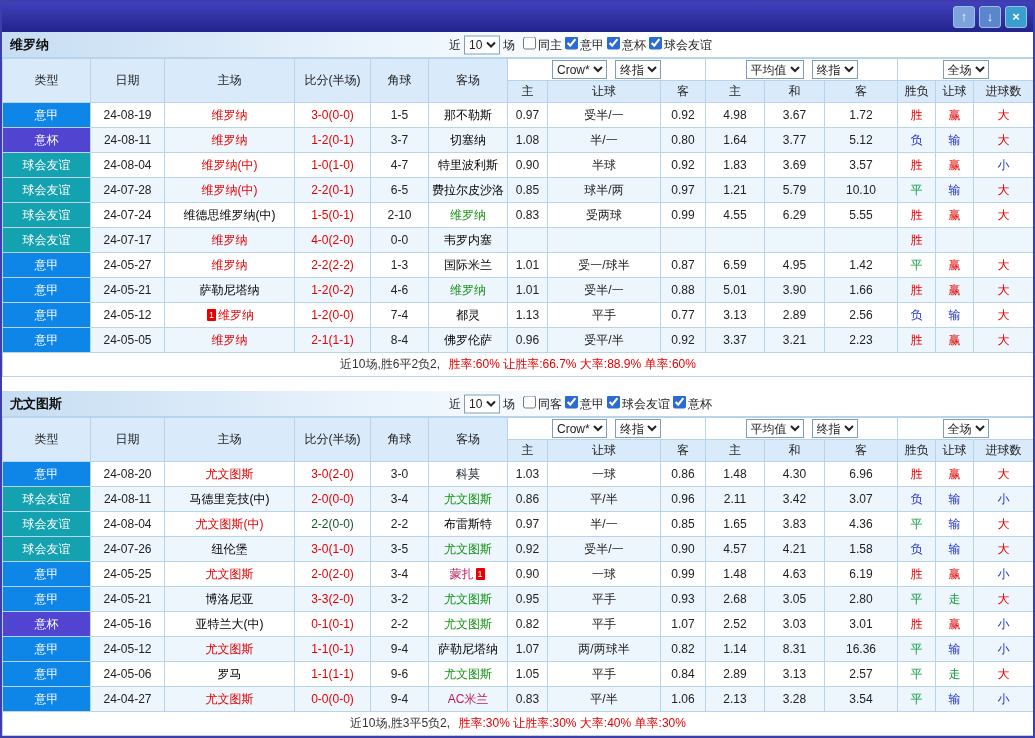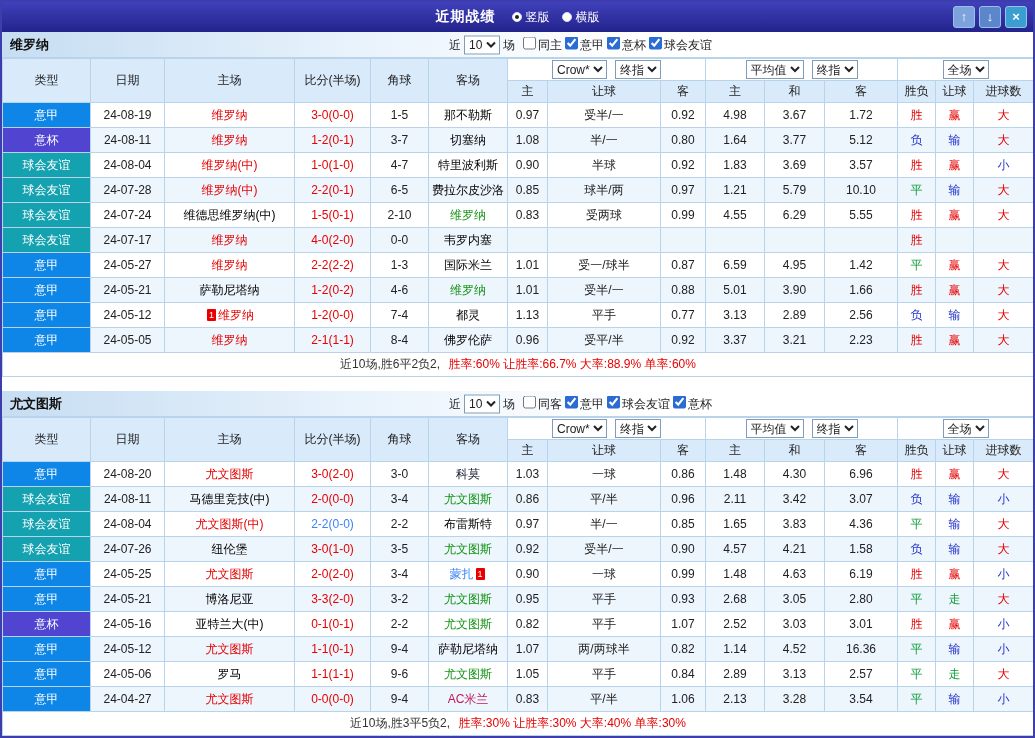--- a/index.html
+++ b/index.html
@@ -45,33 +45,20 @@
   .sum-prefix{color:#333;}
   .sum-stats{color:#e60000;margin-left:5px;}
   .badge{display:inline-block;background:#e80000;color:#fff;font-size:9px;line-height:12px;min-width:9px;padding:0 1px;border-radius:1px;margin:0 2px;vertical-align:1px;}
 </style>
 </head>
 <body>
 
 <div class="app">
 
   <div class="titlebar">
-    <div class="titlebar-center">
-      <span class="tb-title">近期战绩</span>
-      <span class="radio-group">
-        <span class="radio">
-          <span class="rdot sel"></span>
-          <span>竖版</span>
-        </span>
-        <span class="radio">
-          <span class="rdot"></span>
-          <span>横版</span>
-        </span>
-      </span>
-    </div>
     <div class="titlebar-buttons">
       <button class="tb-btn up"><span>↑</span></button>
       <button class="tb-btn down"><span>↓</span></button>
       <button class="tb-btn close"><span>×</span></button>
     </div>
   </div>
 
   <div class="section">
     <div class="teambar">
       <span class="teamname">维罗纳</span>
@@ -455,21 +442,21 @@
             <td><span>3.42</span></td>
             <td><span>3.07</span></td>
             <td><span style="color: rgb(34, 51, 204);">负</span></td>
             <td><span style="color: rgb(34, 51, 204);">输</span></td>
             <td><span style="color: rgb(34, 51, 204);">小</span></td>
           </tr>
           <tr>
             <td class="type" style="background: rgb(21, 162, 176);"><span style="color: rgb(255, 255, 255);">球会友谊</span></td>
             <td><span>24-08-04</span></td>
             <td><span style="color: rgb(230, 0, 0); text-align: center;">尤文图斯(中)</span></td>
-            <td><span style="color: #3b82f6;">2-2(0-0)</span></td>
+            <td><span style="color: #14532d;">2-2(0-0)</span></td>
             <td><span>2-2</span></td>
             <td><span style="color: rgb(0, 0, 0);">布雷斯特</span></td>
             <td><span>0.97</span></td>
             <td><span>半/一</span></td>
             <td><span>0.85</span></td>
             <td><span>1.65</span></td>
             <td><span>3.83</span></td>
             <td><span>4.36</span></td>
             <td><span style="color: rgb(15, 157, 60);">平</span></td>
             <td><span style="color: rgb(34, 51, 204);">输</span></td>
@@ -491,21 +478,21 @@
             <td><span style="color: rgb(34, 51, 204);">负</span></td>
             <td><span style="color: rgb(34, 51, 204);">输</span></td>
             <td><span style="color: rgb(230, 0, 0);">大</span></td>
           </tr>
           <tr>
             <td class="type" style="background: rgb(13, 134, 232);"><span style="color: rgb(255, 255, 255);">意甲</span></td>
             <td><span>24-05-25</span></td>
             <td><span style="color: rgb(230, 0, 0);">尤文图斯</span></td>
             <td><span style="color: rgb(230, 0, 0);">2-0(2-0)</span></td>
             <td><span>3-4</span></td>
-            <td><span style="color: #3b82f6;">蒙扎</span><span class="badge">1</span></td>
+            <td><span style="color: #be185d;">蒙扎</span><span class="badge">1</span></td>
             <td><span>0.90</span></td>
             <td><span>一球</span></td>
             <td><span>0.99</span></td>
             <td><span>1.48</span></td>
             <td><span>4.63</span></td>
             <td><span>6.19</span></td>
             <td><span style="color: rgb(230, 0, 0);">胜</span></td>
             <td><span style="color: rgb(230, 0, 0);">赢</span></td>
             <td><span style="color: rgb(34, 51, 204);">小</span></td>
           </tr>
@@ -547,21 +534,21 @@
             <td class="type" style="background: rgb(13, 134, 232);"><span style="color: rgb(255, 255, 255);">意甲</span></td>
             <td><span>24-05-12</span></td>
             <td><span style="color: rgb(230, 0, 0);">尤文图斯</span></td>
             <td><span style="color: rgb(230, 0, 0);">1-1(0-1)</span></td>
             <td><span>9-4</span></td>
             <td><span style="color: rgb(0, 0, 0);">萨勒尼塔纳</span></td>
             <td><span>1.07</span></td>
             <td><span>两/两球半</span></td>
             <td><span>0.82</span></td>
             <td><span>1.14</span></td>
-            <td><span>4.52</span></td>
+            <td><span>8.31</span></td>
             <td><span>16.36</span></td>
             <td><span style="color: rgb(15, 157, 60);">平</span></td>
             <td><span style="color: rgb(34, 51, 204);">输</span></td>
             <td><span style="color: rgb(34, 51, 204);">小</span></td>
           </tr>
           <tr>
             <td class="type" style="background: rgb(13, 134, 232);"><span style="color: rgb(255, 255, 255);">意甲</span></td>
             <td><span>24-05-06</span></td>
             <td><span style="color: rgb(0, 0, 0);">罗马</span></td>
             <td><span style="color: rgb(230, 0, 0);">1-1(1-1)</span></td>

